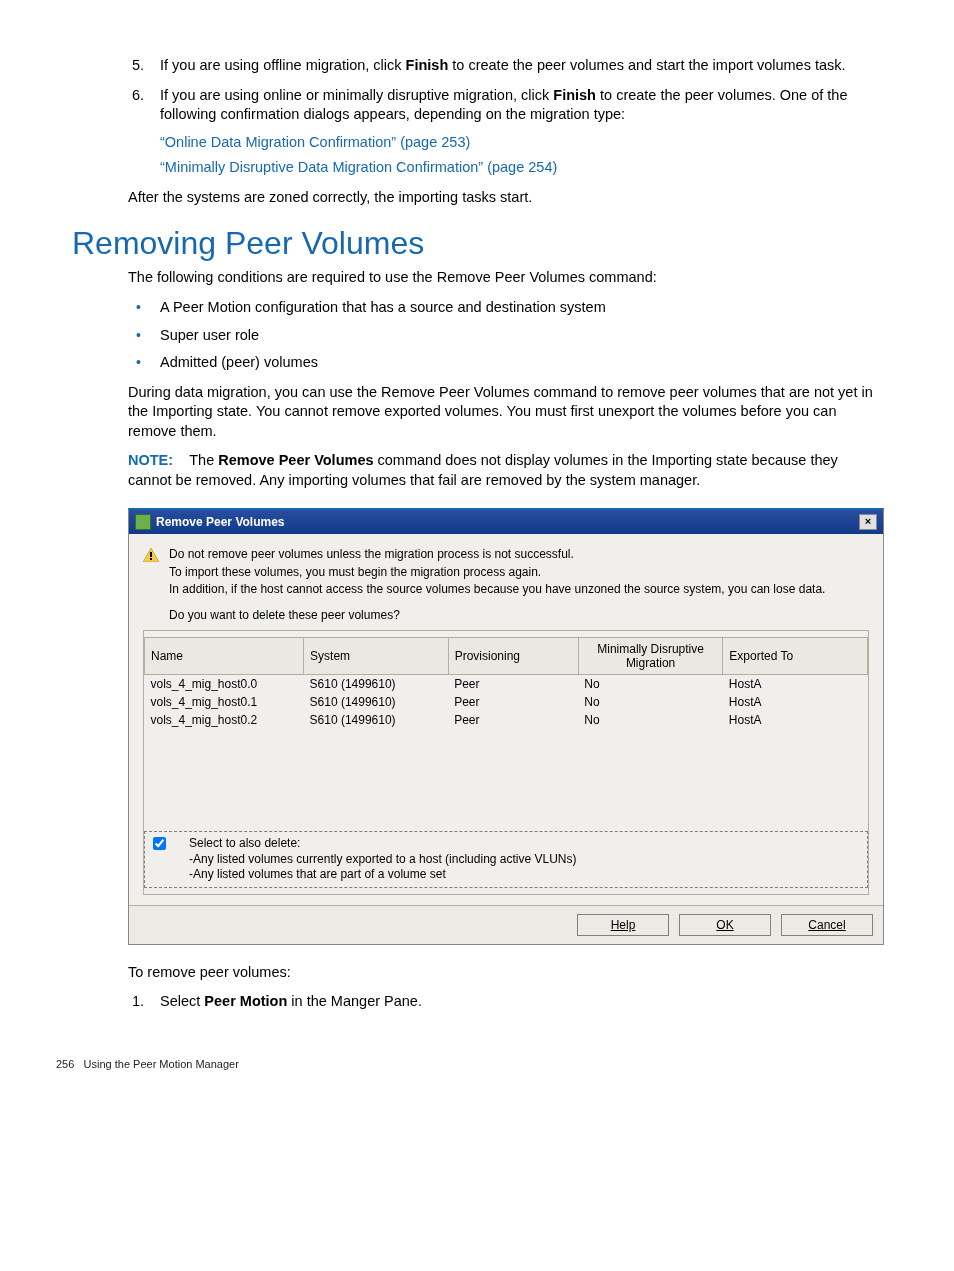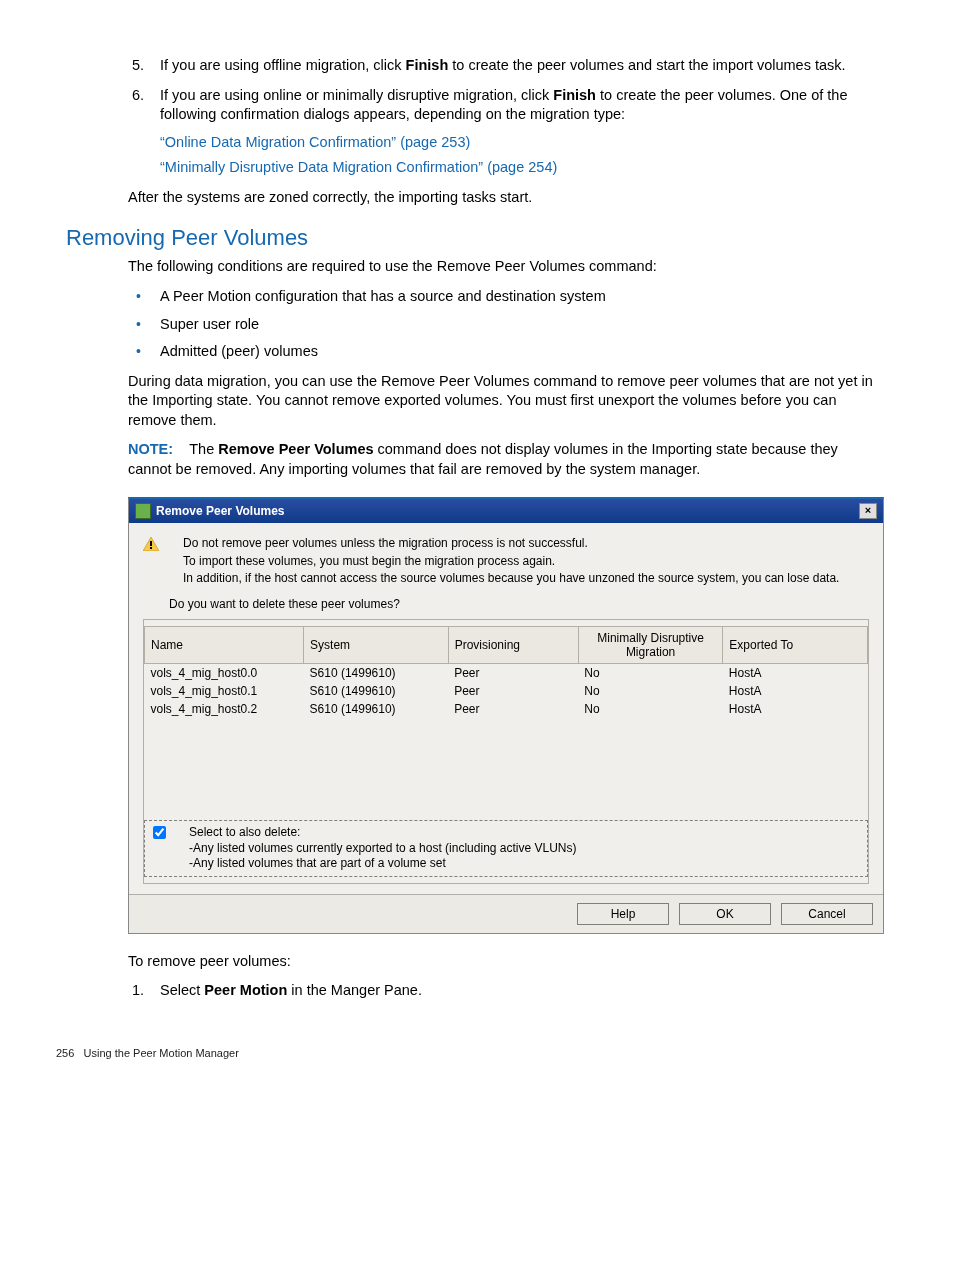--- a/index.html
+++ b/index.html
@@ -38,23 +38,23 @@
   .sub-links {
     margin-top: 8px;
   }
   .sub-links div { margin-bottom: 6px; }
   .para {
     margin: 6px 0 10px 72px;
     line-height: 1.35;
   }
   .h2 {
     color: #1669b0;
-    font-size: 22px;
+    font-size: 32px;
     font-weight: normal;
-    margin: 18px 0 6px 10px;
+    margin: 18px 0 6px 16px;
   }
   ul.bullets {
     list-style: none;
     padding: 0 0 0 104px;
     margin: 6px 0 10px 0;
   }
   ul.bullets li {
     position: relative;
     margin-bottom: 8px;
     line-height: 1.35;
@@ -108,21 +108,21 @@
     font-size: 11px;
     line-height: 12px;
     text-align: center;
     color: #000;
   }
   .ss-body {
     padding: 12px 14px 10px 14px;
   }
   .ss-warning {
     display: flex;
-    gap: 24px;
+    gap: 10px;
     margin-bottom: 10px;
   }
   .ss-warn-icon {
     width: 16px; height: 14px;
     flex-shrink: 0;
     margin-top: 2px;
   }
   .ss-warn-text { line-height: 1.35; }
   .ss-warn-text div { margin-bottom: 1px; }
   .ss-question { margin: 10px 0 8px 26px; }
@@ -170,20 +170,21 @@
   .ss-select-wrap {
     padding: 0 0 6px 0;
   }
   .ss-footer {
     border-top: 1px solid #b0b0a8;
     padding: 8px 10px;
     display: flex;
     justify-content: flex-end;
     gap: 10px;
     background: #eceae4;
+    text-decoration: underline;
   }
   .ss-btn {
     min-width: 70px;
     padding: 3px 10px;
     background: #eceae4;
     border: 1px solid #808078;
     font-family: Tahoma, Arial;
     font-size: 12px;
     text-align: center;
   }

